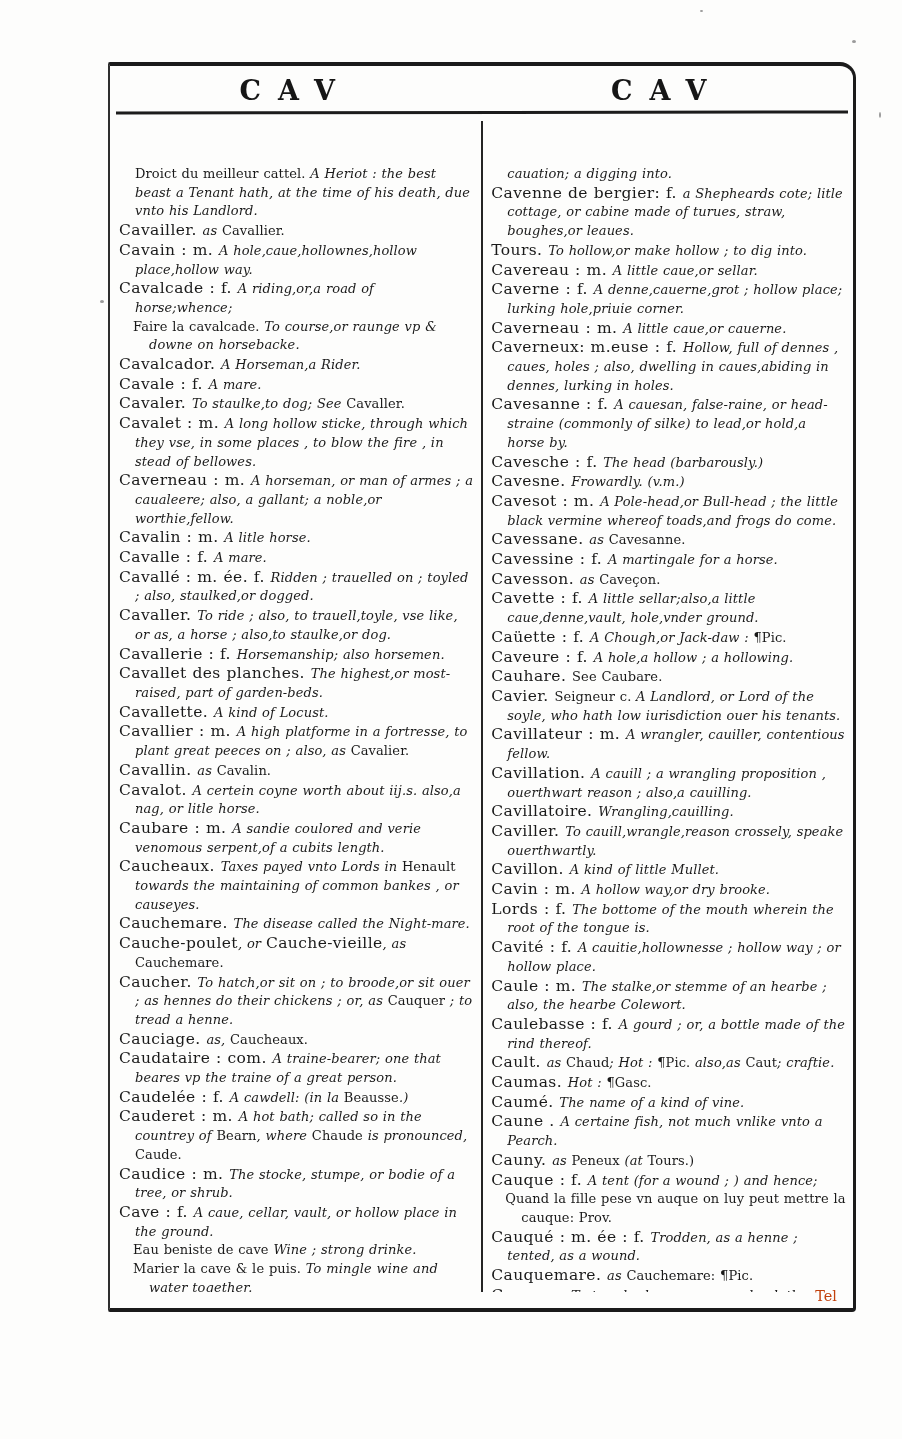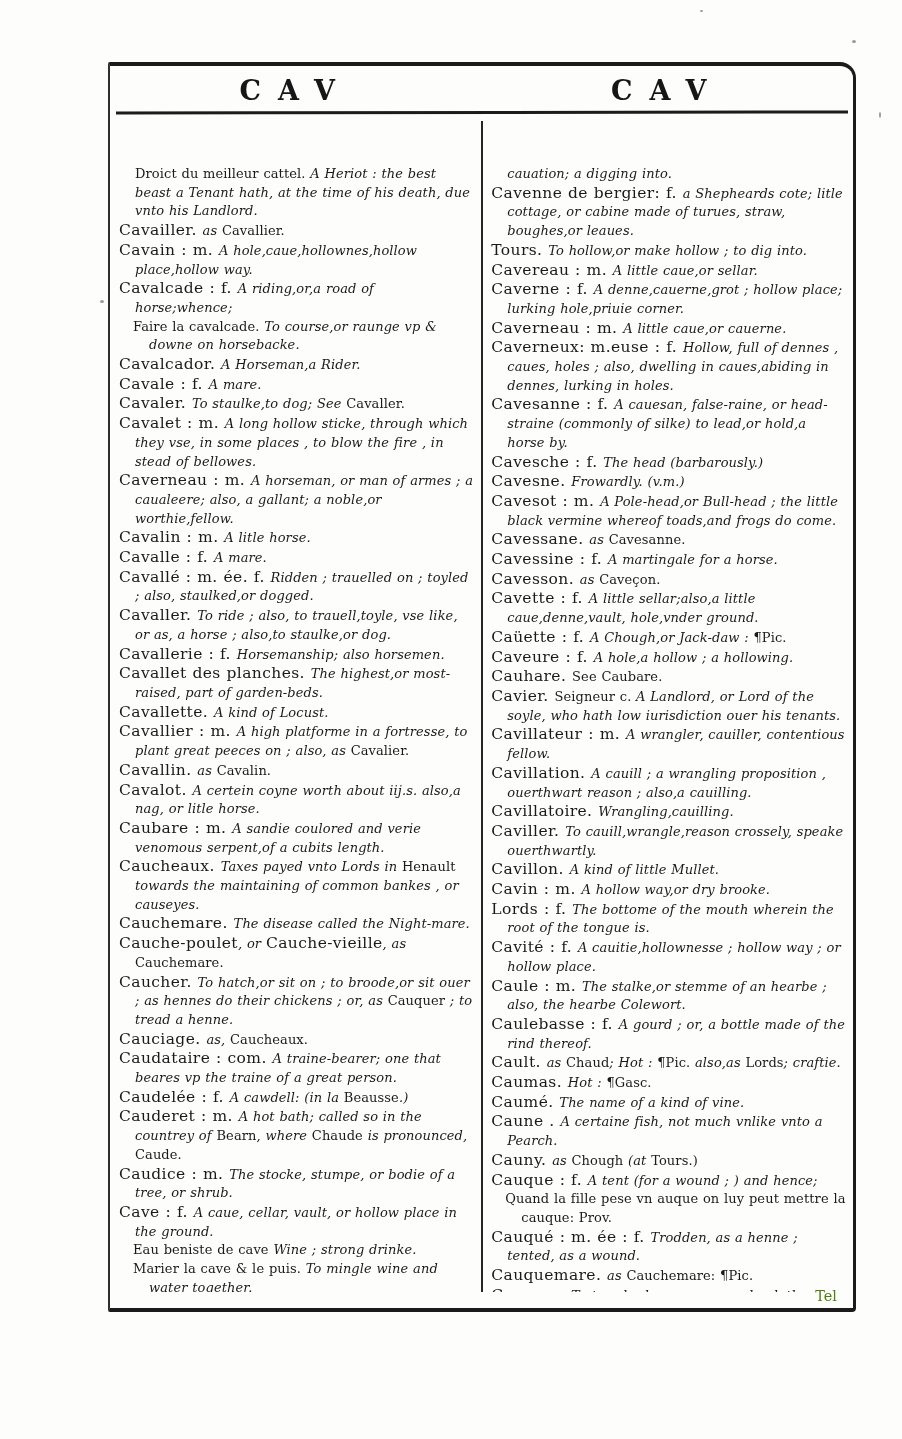--- a/index.html
+++ b/index.html
@@ -45,21 +45,21 @@
     letter-spacing:0.1px;
     word-spacing:0.5px;
   }
   .entry .h{font-size:15.5px;letter-spacing:0.4px;}
   .entry .i{font-style:italic;}
   .entry .r{font-style:normal;}
   .entry.sub{padding-left:30px;text-indent:-16px;}
   .entry.cont{padding-left:16px;text-indent:0;margin-top:44px;}
   .catchword{
     position:absolute;right:16px;bottom:4px;
-    font-size:14.5px;color:#4d7c0f;
+    font-size:14.5px;color:#c2410c;
   }
   .speck{position:absolute;background:#9a9a9a;border-radius:50%;}
   .speck.s1{left:700px;top:10px;width:3px;height:2px;}
   .speck.s2{left:852px;top:40px;width:4px;height:3px;}
   .speck.s3{left:879px;top:112px;width:2px;height:6px;}
   .speck.s4{left:100px;top:300px;width:4px;height:3px;}
 </style>
 </head>
 <body>
 
@@ -136,25 +136,25 @@
         <div class="entry"><span class="h">Cavillateur : m. </span><span class="i">A wrangler, cauiller, contentious fellow.</span></div>
         <div class="entry"><span class="h">Cavillation. </span><span class="i">A cauill ; a wrangling proposition , ouerthwart reason ; also,a cauilling.</span></div>
         <div class="entry"><span class="h">Cavillatoire. </span><span class="i">Wrangling,cauilling.</span></div>
         <div class="entry"><span class="h">Caviller. </span><span class="i">To cauill,wrangle,reason crossely, speake ouerthwartly.</span></div>
         <div class="entry"><span class="h">Cavillon. </span><span class="i">A kind of little Mullet.</span></div>
         <div class="entry"><span class="h">Cavin : m. </span><span class="i">A hollow way,or dry brooke.</span></div>
         <div class="entry"><span class="h">Lords : f. </span><span class="i">The bottome of the mouth wherein the root of the tongue is.</span></div>
         <div class="entry"><span class="h">Cavité : f. </span><span class="i">A cauitie,hollownesse ; hollow way ; or hollow place.</span></div>
         <div class="entry"><span class="h">Caule : m. </span><span class="i">The stalke,or stemme of an hearbe ; also, the hearbe Colewort.</span></div>
         <div class="entry"><span class="h">Caulebasse : f. </span><span class="i">A gourd ; or, a bottle made of the rind thereof.</span></div>
-        <div class="entry"><span class="h">Cault. </span><span class="i">as </span><span class="r">Chaud</span><span class="i">; Hot : </span><span class="r">¶Pic.</span><span class="i"> also,as </span><span class="r">Lords</span><span class="i">; craftie.</span></div>
+        <div class="entry"><span class="h">Cault. </span><span class="i">as </span><span class="r">Chaud</span><span class="i">; Hot : </span><span class="r">¶Pic.</span><span class="i"> also,as </span><span class="r">Caut</span><span class="i">; craftie.</span></div>
         <div class="entry"><span class="h">Caumas. </span><span class="i">Hot : </span><span class="r">¶Gasc.</span></div>
         <div class="entry"><span class="h">Caumé. </span><span class="i">The name of a kind of vine.</span></div>
         <div class="entry"><span class="h">Caune . </span><span class="i">A certaine fish, not much vnlike vnto a Pearch.</span></div>
-        <div class="entry"><span class="h">Cauny. </span><span class="i">as </span><span class="r">Chough</span><span class="i"> (at </span><span class="r">Tours.)</span></div>
+        <div class="entry"><span class="h">Cauny. </span><span class="i">as </span><span class="r">Peneux</span><span class="i"> (at </span><span class="r">Tours.)</span></div>
         <div class="entry"><span class="h">Cauque : f. </span><span class="i">A tent (for a wound ; ) and hence;</span></div>
         <div class="entry sub"><span class="r">Quand la fille pese vn auque on luy peut mettre la cauque: Prov.</span></div>
         <div class="entry"><span class="h">Cauqué : m. ée : f. </span><span class="i">Trodden, as a henne ; tented, as a wound.</span></div>
         <div class="entry"><span class="h">Cauquemare. </span><span class="i">as </span><span class="r">Cauchemare: ¶Pic.</span></div>
         <div class="entry"><span class="h">Cauquer. </span><span class="i">To tread a henne, as a cocke doth : </span><span class="r">¶Norm. </span><span class="i">also,to tent a wound : </span><span class="r">¶Gasc.</span></div>
       </div>
   </div>
   <div class="catchword">Tel</div>
 </div>
 

